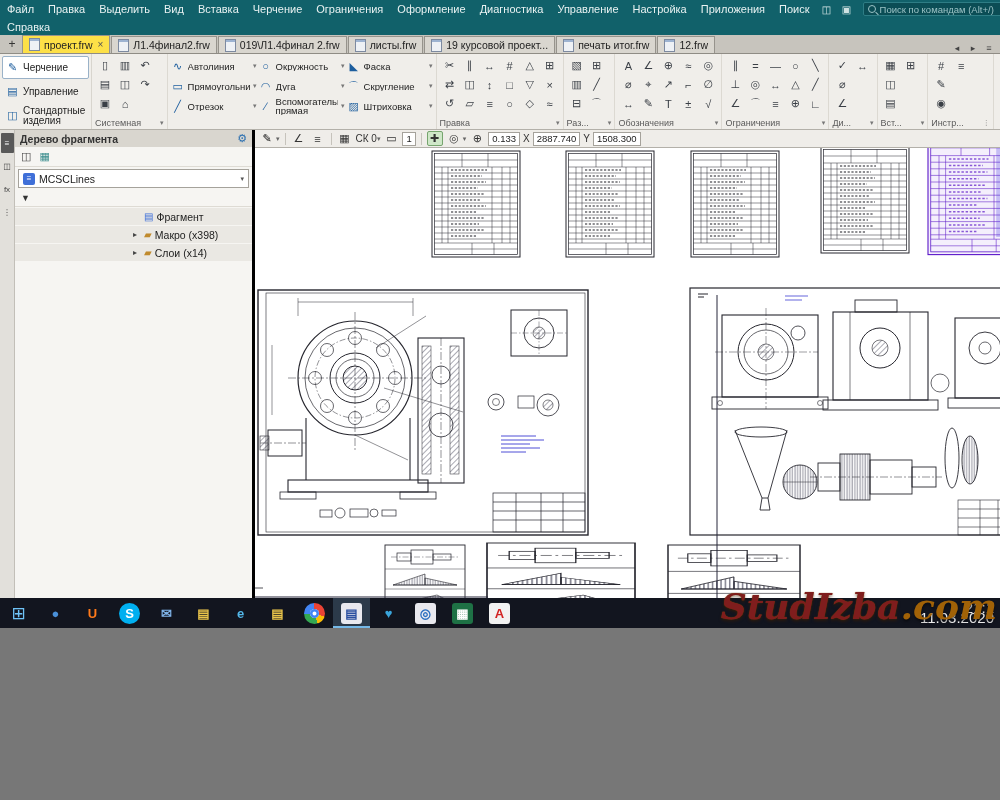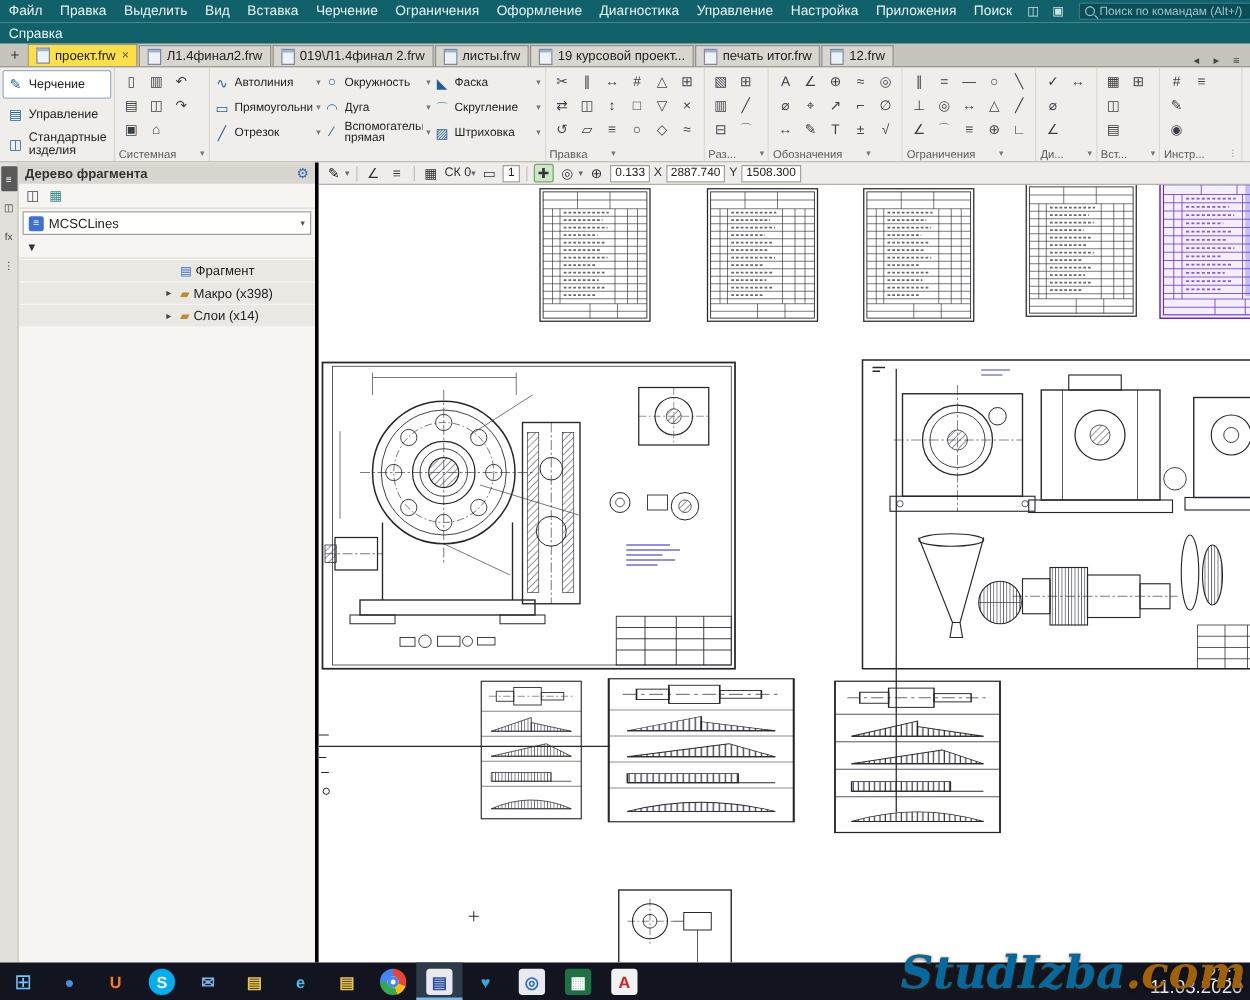--- a/index.html
+++ b/index.html
@@ -1,18 +1,18 @@
 <!DOCTYPE html>
 <html><head>
 <meta charset="utf-8">
 <style>
 *{margin:0;padding:0;box-sizing:border-box}
 html,body{width:1000px;height:800px;overflow:hidden}
 body{font-family:"Liberation Sans",sans-serif;background:#777}
-.app{position:relative;width:1000px;height:800px;background:#f0eeea;overflow:hidden}
+.app{position:relative;width:1000px;height:628px;background:#f0eeea;overflow:hidden}
 
 
 .menubar{position:absolute;top:0;left:0;right:0;height:18px;background:#11616a;display:flex;align-items:center;color:#e9f2f2;font-size:11px;z-index:5}
 .menu-items{display:flex;align-items:center;height:100%}
 .menu-item{padding:0 7px;line-height:18px;white-space:nowrap}
 .menubar-right{margin-left:auto;display:flex;align-items:center;height:100%}
 .mb-ico{width:20px;text-align:center;font-size:10px;color:#cfe2e2}
 .search{width:200px;height:14px;margin:0 6px;background:#0b4d55;border:1px solid #2e7d85;border-radius:2px;display:flex;align-items:center;padding:0 4px;gap:4px}
 .search-icon{width:8px;height:8px;border:1px solid #9cc3c6;border-radius:50%;position:relative;flex:none}
 .search-icon::after{content:"";position:absolute;width:4px;height:1px;background:#9cc3c6;transform:rotate(45deg);left:6px;top:7px}
@@ -33,21 +33,21 @@
 .tab-nav span{width:14px;text-align:center}
 
 
 .ribbon{position:absolute;top:54px;left:0;right:0;height:76px;background:#f0eeea;border-bottom:1px solid #b3b0a9;display:flex;overflow:hidden}
 .rail{width:92px;flex:none;display:flex;flex-direction:column;padding:2px;gap:1px;border-right:1px solid #d8d5ce}
 .rail-btn{flex:1;display:flex;align-items:center;gap:4px;padding:0 3px;font-size:10px;color:#222;border:1px solid transparent;border-radius:2px;overflow:hidden}
 .rail-btn.active{background:#fff;border-color:#9ab2c8}
 .rail-ico{color:#1d5e9e;font-size:11px;width:13px;flex:none;text-align:center}
 .rail-label{line-height:10px}
 .rib-group{display:flex;flex-direction:column;border-right:1px solid #dcd9d2;padding:2px 3px 0}
-.rib-label{height:13px;display:flex;align-items:center;justify-content:flex-start;gap:19px;font-size:9px;color:#5a5a5a;white-space:nowrap}
+.rib-label{height:13px;display:flex;align-items:center;justify-content:space-between;gap:19px;font-size:9px;color:#5a5a5a;white-space:nowrap}
 .rib-label .caret{font-size:7px;color:#777}
 .icon-grid{flex:1;display:grid;grid-template-rows:repeat(3,19px);grid-auto-flow:column;grid-auto-columns:20px;align-items:center;justify-items:center}
 .tool-ico{width:18px;height:17px;display:flex;align-items:center;justify-content:center;font-size:11px;color:#3a3f46}
 .geo-grid{flex:1;display:grid;grid-template-rows:repeat(3,20px);grid-auto-flow:column;grid-auto-columns:86px;column-gap:2px}
 .geo-tool{display:flex;align-items:center;gap:3px;font-size:9.5px;color:#222;overflow:hidden}
 .geo-tool .gi{width:14px;flex:none;text-align:center;color:#1d5e9e;font-size:11px}
 .geo-tool .gl{flex:1;line-height:9px;max-height:19px;overflow:hidden}
 .geo-tool .caret{font-size:7px;color:#777;flex:none}
 
 
@@ -88,21 +88,21 @@
 .tb-item.active{background:#2c3a4a;box-shadow:inset 0 -2px 0 #76b9e8}
 .tile{width:21px;height:21px;display:flex;align-items:center;justify-content:center;font-size:13px;font-weight:bold;border-radius:3px;background:var(--tile-bg,transparent);color:var(--tile-fg,#ddd)}
 .tb-item.start .tile{font-size:17px;font-weight:normal}
 .tb-item.round .tile{border-radius:50%}
 .tb-item.chrome .tile{border-radius:50%;background:conic-gradient(#ea4335 0 30%,#fbbc05 30% 45%,#34a853 45% 75%,#4285f4 75% 100%);position:relative}
 .tb-item.chrome .tile::after{content:"";position:absolute;width:9px;height:9px;border-radius:50%;background:#fff;box-shadow:inset 0 0 0 2.5px #4285f4}
 .tb-right{margin-left:auto;display:flex;flex-direction:column;align-items:flex-end;justify-content:center;color:#eee;font-size:15px;line-height:10px;padding-right:6px;height:100%}
 
 
 .watermark{position:absolute;right:3px;bottom:1px;z-index:30;font-family:"DejaVu Serif",serif;font-style:italic;font-weight:bold;font-size:36px;white-space:nowrap;pointer-events:none}
-.wm-main{color:#0369a1;text-shadow:0 2px 3px rgba(60,30,0,.55),0 0 1px #8a4c00}
+.wm-main{color:#7f1d1d;text-shadow:0 2px 3px rgba(60,30,0,.55),0 0 1px #8a4c00}
 .wm-suffix{color:#a16207;text-shadow:0 2px 3px rgba(0,0,0,.5)}
 </style>
 </head>
 <body>
 
 <div class="app">
 
   <div class="menubar">
     <div class="menu-items">
 

